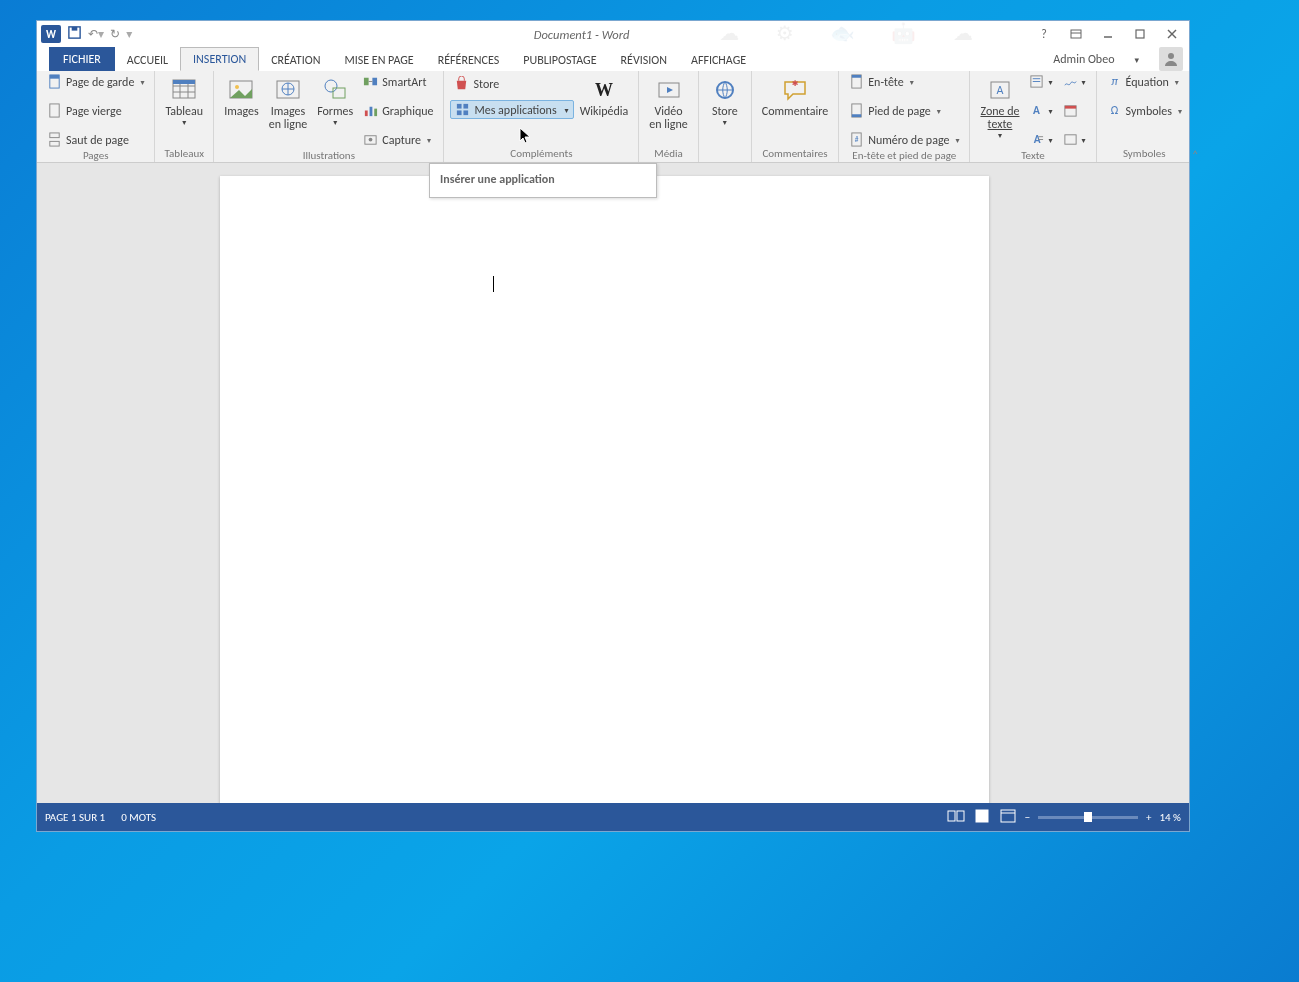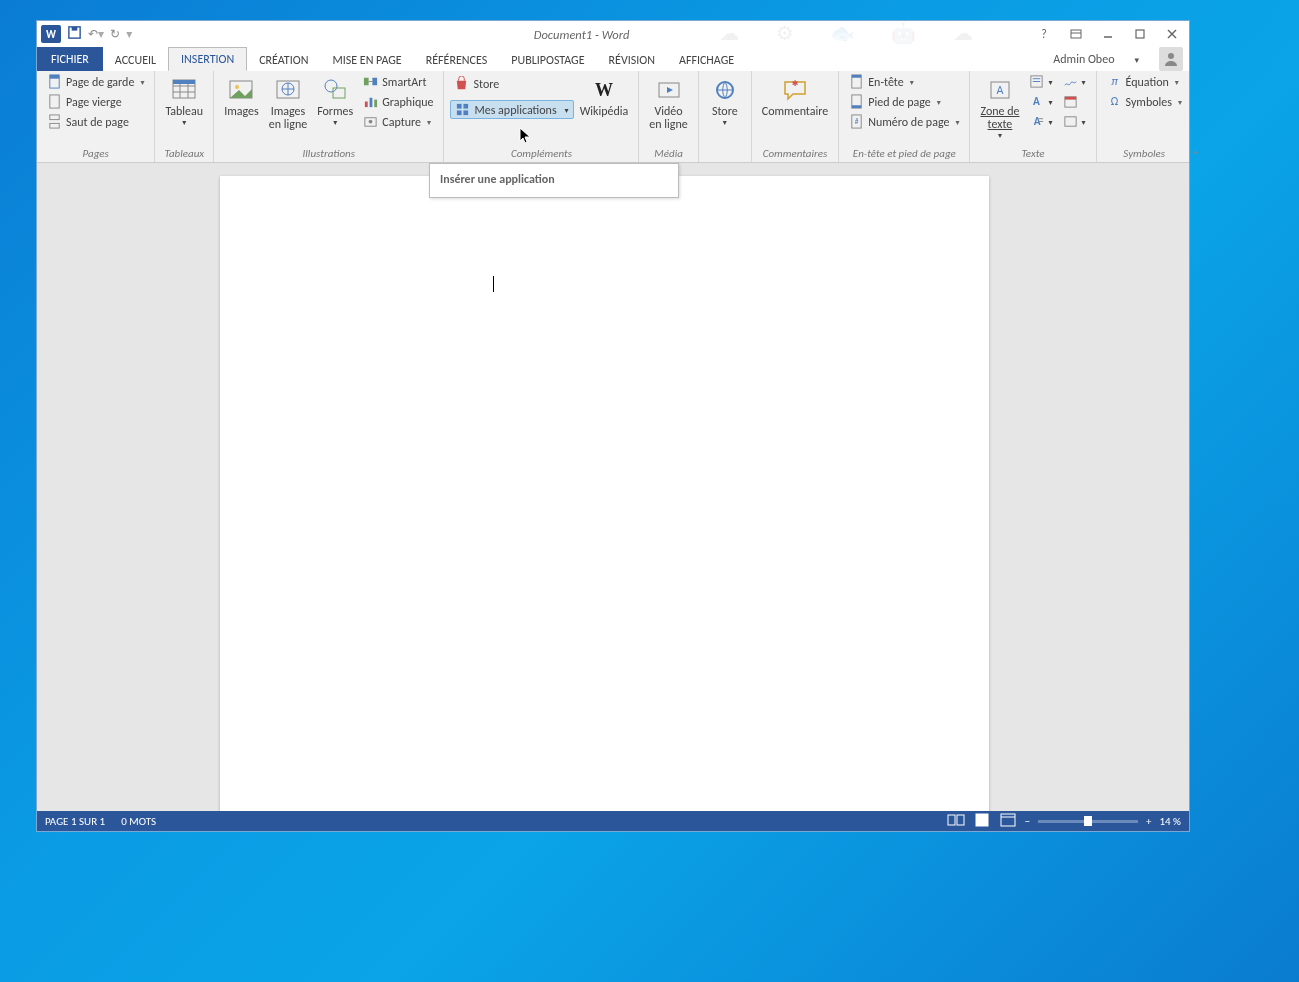--- a/index.html
+++ b/index.html
@@ -13,54 +13,54 @@
   .titlebar .qat { display:flex; align-items:center; gap:6px; }
   .titlebar .title { flex:1; text-align:center; font-size:12.5px; color:#666;font-style:italic; }
   .titlebar .winbtns { display:flex; gap:6px; align-items:center; }
   .titlebar .wbtn { width:26px; height:20px; display:flex; align-items:center; justify-content:center; color:#666; }
   .titlebar .wbtn svg{width:12px;height:12px;}
   .appicon { width:20px; height:18px; background:#2b579a; color:#fff; display:flex; align-items:center; justify-content:center; font-weight:bold; font-size:11px; border-radius:2px; }
   .qat svg{width:15px;height:15px;}
   .qat .sep{color:#aaa;}
 
   
-  .tabs { height:24px; display:flex; align-items:flex-end; background:#fff; padding-left:0; color:#444; }
+  .tabs { height:24px; display:flex; align-items:flex-end; background:#fff; padding-left:12px; color:#444; }
   .tab { padding:4px 12px; font-size:12px; cursor:default; }
   .tab.file { background:#2b579a; color:#fff; padding:5px 14px; }
   .tab.active { border:1px solid #bbb; border-bottom:1px solid #f1f1f1; color:#2b579a; background:#f1f1f1; }
   .tabs-right { margin-left:auto; display:flex; align-items:center; gap:20px; padding-right:6px; color:#555;}
   .avatar{width:24px;height:24px;background:#ddd;display:flex;align-items:center;justify-content:center;border-radius:2px;}
   .avatar svg{width:16px;height:16px;fill:#888;}
 
   
   .ribbon { height:92px; background:#f1f1f1; border-bottom:1px solid #ccc; display:flex; position:relative; }
   .group { border-right:1px solid #d6d6d6; padding:2px 6px 0 6px; display:flex; flex-direction:column; }
   .group-body { flex:1; display:flex; align-items:flex-start; gap:2px; }
-  .group-label { text-align:center; font-size:11px; color:#777; padding:1px 0 2px;font-style:italic; }
-  .stack { display:flex; flex-direction:column; gap:3px; }
+  .group-label { text-align:center; font-size:11px; color:#777; padding:1px 0 2px; }
+  .stack { display:flex; flex-direction:column; gap:12px; }
   .cmd-sm { display:flex; align-items:center; gap:4px; padding:1px 4px; font-size:12px; color:#444; white-space:nowrap; }
   .cmd-sm svg,.cmd-sm .ico{width:15px;height:15px;flex-shrink:0;}
   .cmd-lg { display:flex; flex-direction:column; align-items:center; justify-content:flex-start; padding:2px 4px; font-size:12px; color:#444; text-align:center; line-height:1.1; min-width:40px;}
   .cmd-lg .bigico{height:30px;display:flex;align-items:center;justify-content:center;}
   .cmd-lg .bigico svg{width:28px;height:28px;}
   .drop::after{content:"▾";font-size:8px;color:#666;margin-left:2px;}
   .highlight { background:#c8dff0; border:1px solid #7bb3e0; border-radius:2px; }
   .collapse { margin-left:auto; width:26px; display:flex; align-items:flex-end; justify-content:center; color:#888;}
 
   
-  .tooltip { position:absolute; left:392px; top:142px; width:250px; background:#fff; border:1px solid #bcbcbc; box-shadow:1px 1px 3px rgba(0,0,0,.15); padding:8px 10px; font-size:12px; color:#555; z-index:50; }
+  .tooltip { position:absolute; left:392px; top:142px; width:228px; background:#fff; border:1px solid #bcbcbc; box-shadow:1px 1px 3px rgba(0,0,0,.15); padding:8px 10px; font-size:12px; color:#555; z-index:50; }
   .tooltip .tt-title{font-weight:bold;color:#666;margin-bottom:3px;}
 
   
   .docarea { flex:1; background:#e6e6e6; position:relative; overflow:hidden; }
   .page { position:absolute; left:183px; top:13px; width:769px; height:666px; background:#fff; box-shadow:0 1px 3px rgba(0,0,0,.25); }
   .cursor { position:absolute; left:273px; top:100px; width:1px; height:16px; background:#000; }
 
   
-  .statusbar { height:20px; background:#2b579a; color:#fff; display:flex; align-items:center; font-size:11px; padding:0 8px; }
+  .statusbar { height:28px; background:#2b579a; color:#fff; display:flex; align-items:center; font-size:11px; padding:0 8px; }
   .statusbar .left{display:flex;gap:16px;}
   .statusbar .right{margin-left:auto;display:flex;align-items:center;gap:8px;}
   .sb-ico{width:18px;height:16px;}
   .zoom-track{width:100px;height:3px;background:#6a8abc;position:relative;}
   .zoom-thumb{position:absolute;width:8px;height:10px;background:#fff;top:-4px;left:46px;}
 
   
   .deco { position:absolute; right:200px; top:0; opacity:.08; pointer-events:none; font-size:20px; letter-spacing:16px;}
 
   

